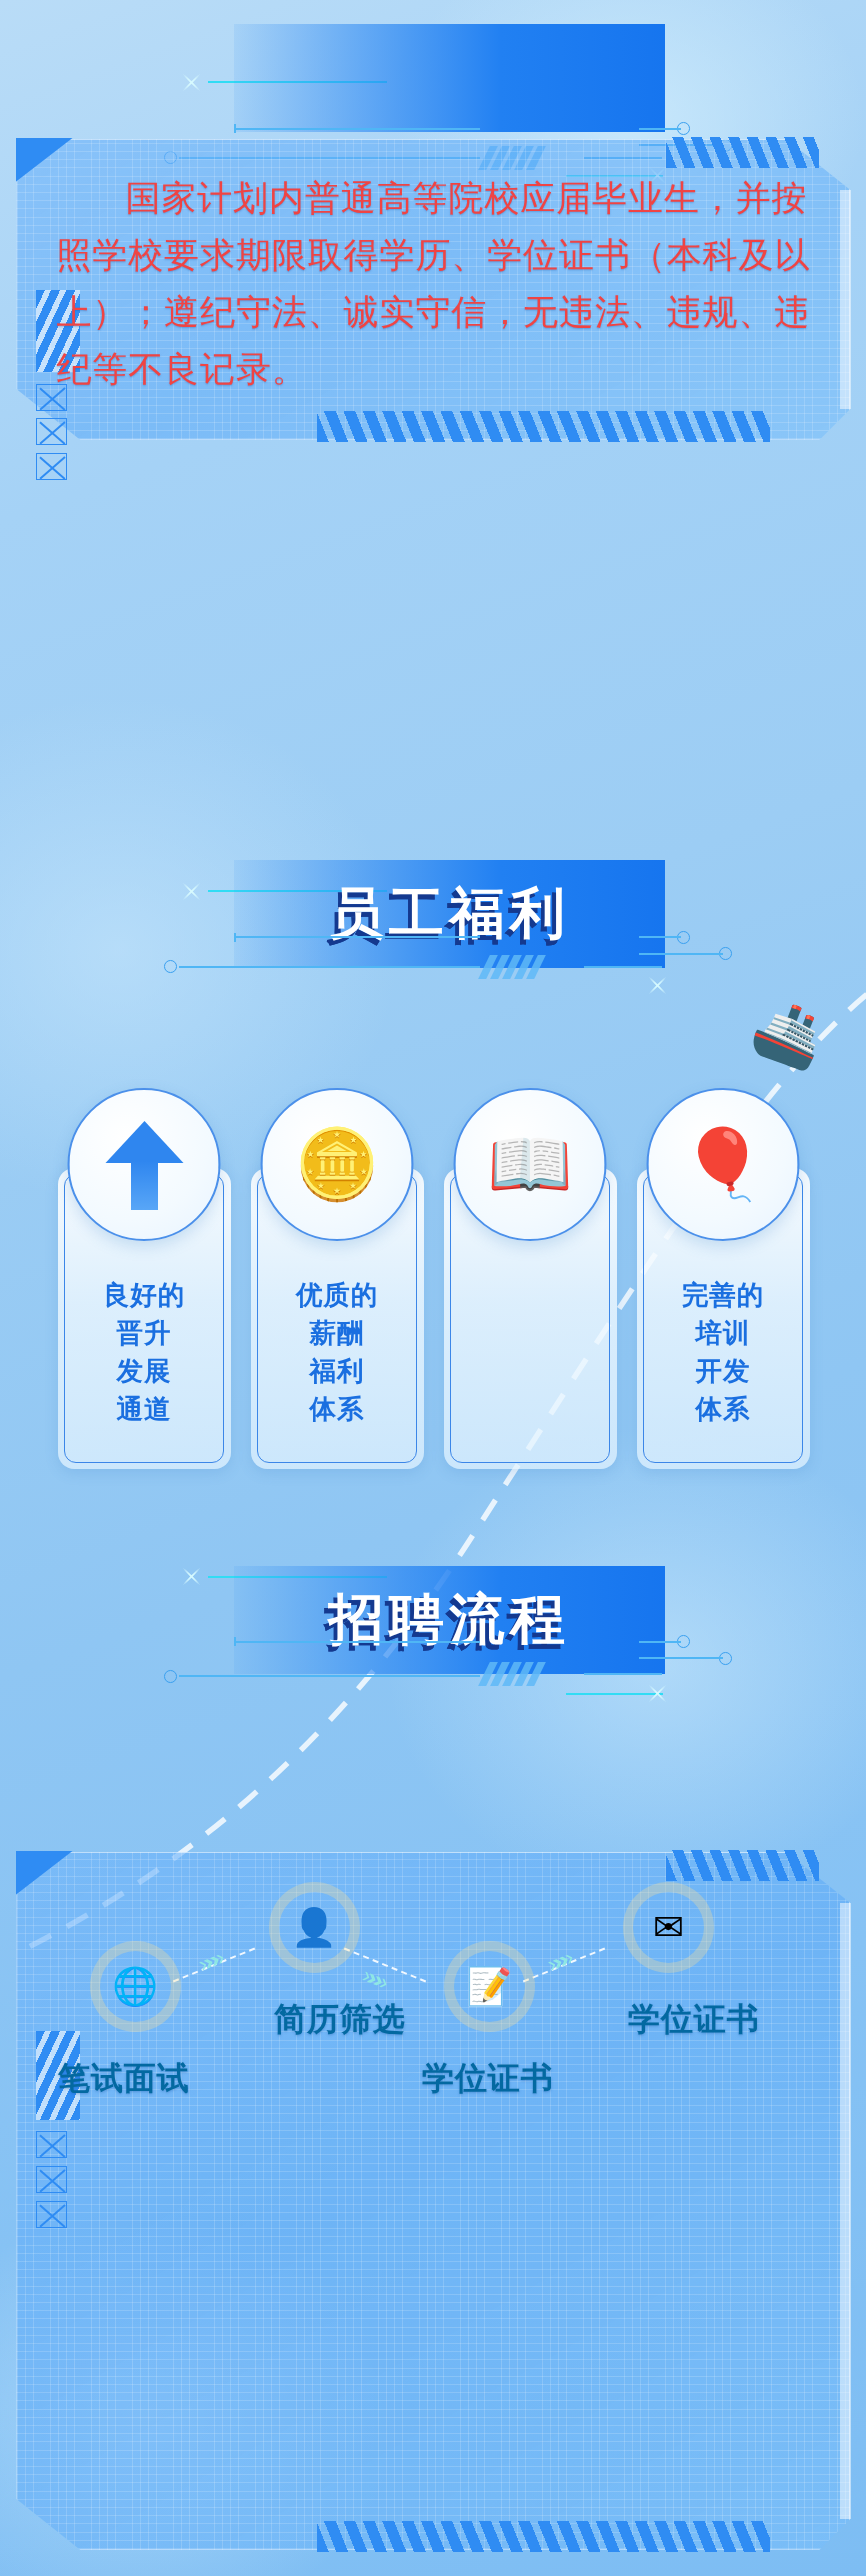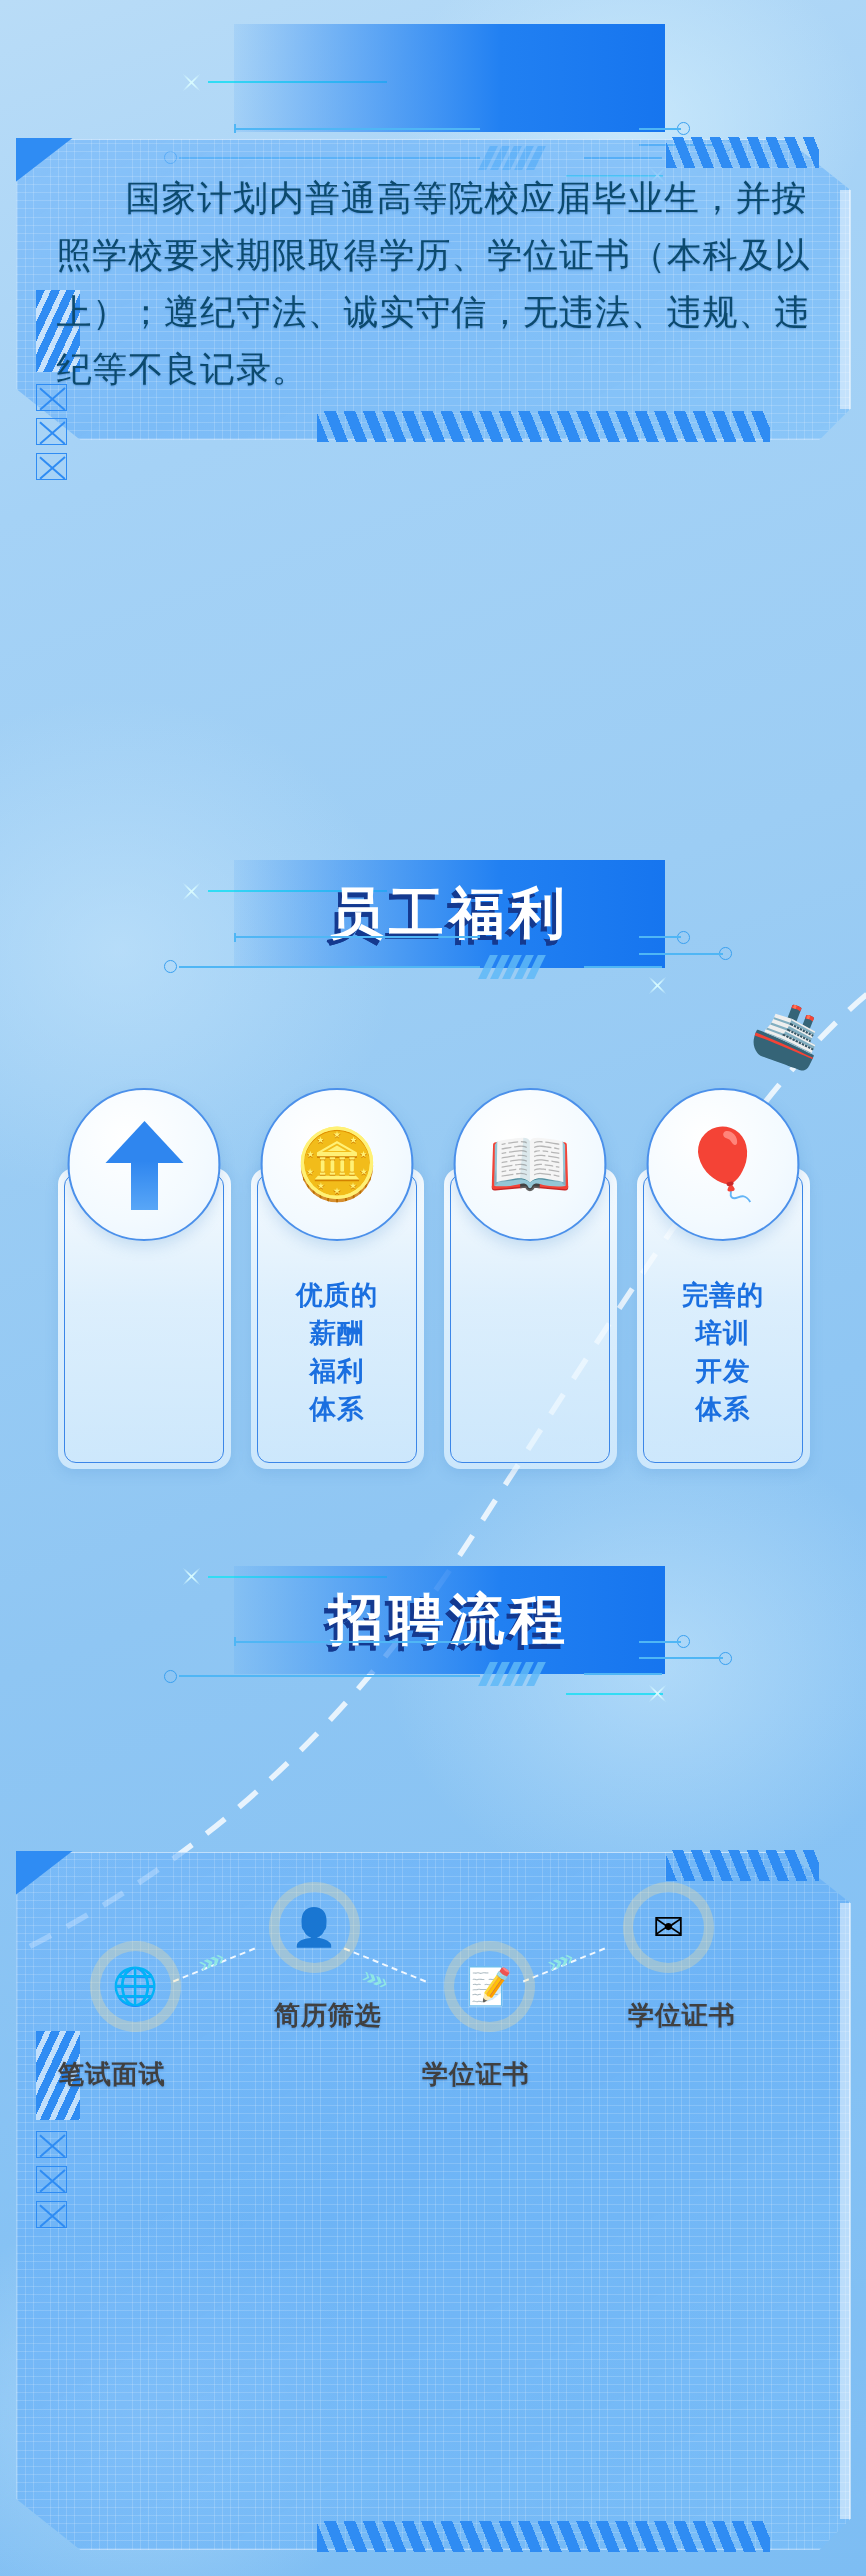--- a/index.html
+++ b/index.html
@@ -61,21 +61,21 @@
     position:absolute; inset:0;
     background:
       repeating-linear-gradient(0deg,rgba(255,255,255,.16) 0 0.9px,rgba(255,255,255,0) 0.9px 8.2px),
       repeating-linear-gradient(90deg,rgba(255,255,255,.16) 0 0.9px,rgba(255,255,255,0) 0.9px 8.2px),
       linear-gradient(150deg,rgba(110,180,250,.62) 0%,rgba(92,170,248,.58) 45%,rgba(120,190,250,.55) 100%);
     border:1.8px solid rgba(255,255,255,.45);
     clip-path:polygon(0 33px,33px 0,calc(100% - 64px) 0,100% 51px,100% calc(100% - 31px),
                       calc(100% - 31px) 100%,64px 100%,0 calc(100% - 51px));
   }
   .panel .ptext {
-    position:relative; color:#0c4a6e; font-size:35px; line-height:57px;
+    position:relative; color:#ef4444; font-size:35px; line-height:57px;
     letter-spacing:0.9px; padding:0 40px; text-indent:69px;
     font-family:"DejaVu Sans","Liberation Sans",sans-serif;
     text-shadow:0 0.9px 1.8px rgba(30,90,170,.35);
   }
   
   .cor-tl { position:absolute; left:-0.9px; top:-0.9px; width:57px; height:44px;
             background:#2f8cf3;
             clip-path:polygon(0 0,57px 0,0 44px); }
   .stripebar {
     position:absolute; background:repeating-linear-gradient(115deg,#2f8cf3 0 8.2px,rgba(255,255,255,.55) 8.2px 13.7px);
@@ -134,21 +134,21 @@
     background:linear-gradient(180deg,#2f86ef,#58a6f7);
   }
 
   
   .flow { position:absolute; left:0; top:1907px; width:867px; height:183px; }
   .fnode { position:absolute; width:71px; height:71px; border-radius:50%;
     background:radial-gradient(circle at 35% 30%,#ffe08a 0%,#fcc košic 0%,#fbc95f 45%,#f7a83f 100%);
     display:flex; align-items:center; justify-content:center; font-size:37px;
     box-shadow:0 0 0 10px rgba(255,226,150,.30);
   }
-  .flabel { position:absolute; color:#404040; font-size:26px; font-weight:bold;
+  .flabel { position:absolute; color:#0369a1; font-size:32px; font-weight:bold;
     letter-spacing:0.9px; white-space:nowrap;
     font-family:Liberation Sans, sans-serif;
     text-shadow:0 0.9px 2.7px rgba(30,90,170,.4); }
   .fdash { position:absolute; height:0; border-top:2.7px dashed rgba(255,255,255,.9); }
   .fchev { position:absolute; color:#8fe8e4; font-size:22px; letter-spacing:-5.5px; }
 
   
   .shippath { position:absolute; left:0; top:894px; width:867px; height:1186px; pointer-events:none; }
   .ship { position:absolute; left:754px; top:1000px; font-size:57px;
           transform:rotate(20deg); }
@@ -228,20 +228,26 @@
 <div class="ship">🚢</div>
 
 <div class="cards">
 
   <div class="card">
     <div class="shell"></div>
     <div class="inner"></div>
     <div class="badge">
       <div class="ico-arrow"></div>
     </div>
+    <div class="clabel">
+        <div>良好的</div>
+        <div>晋升</div>
+        <div>发展</div>
+        <div>通道</div>
+      </div>
   </div>
 
   <div class="card">
     <div class="shell"></div>
     <div class="inner"></div>
     <div class="badge">🪙</div>
     <div class="clabel">
         <div>优质的</div>
         <div>薪酬</div>
         <div>福利</div>

